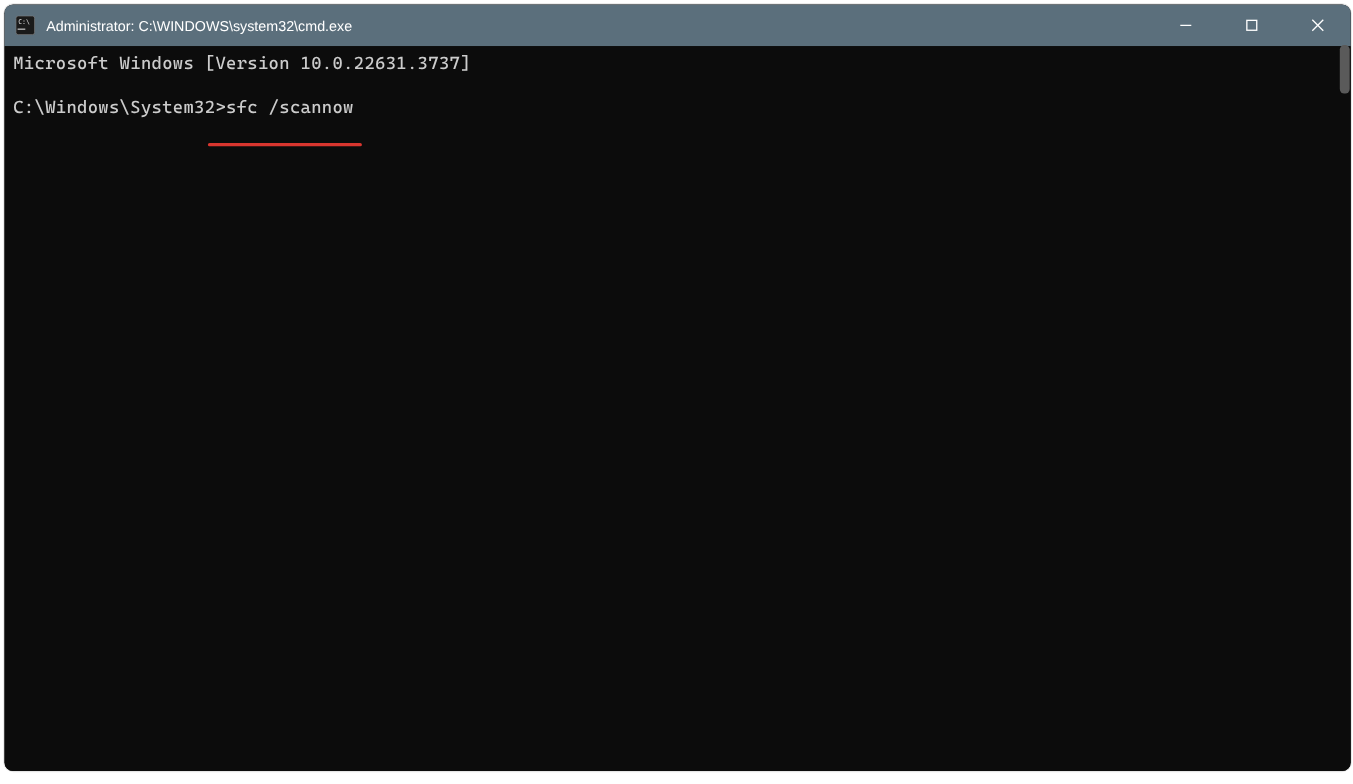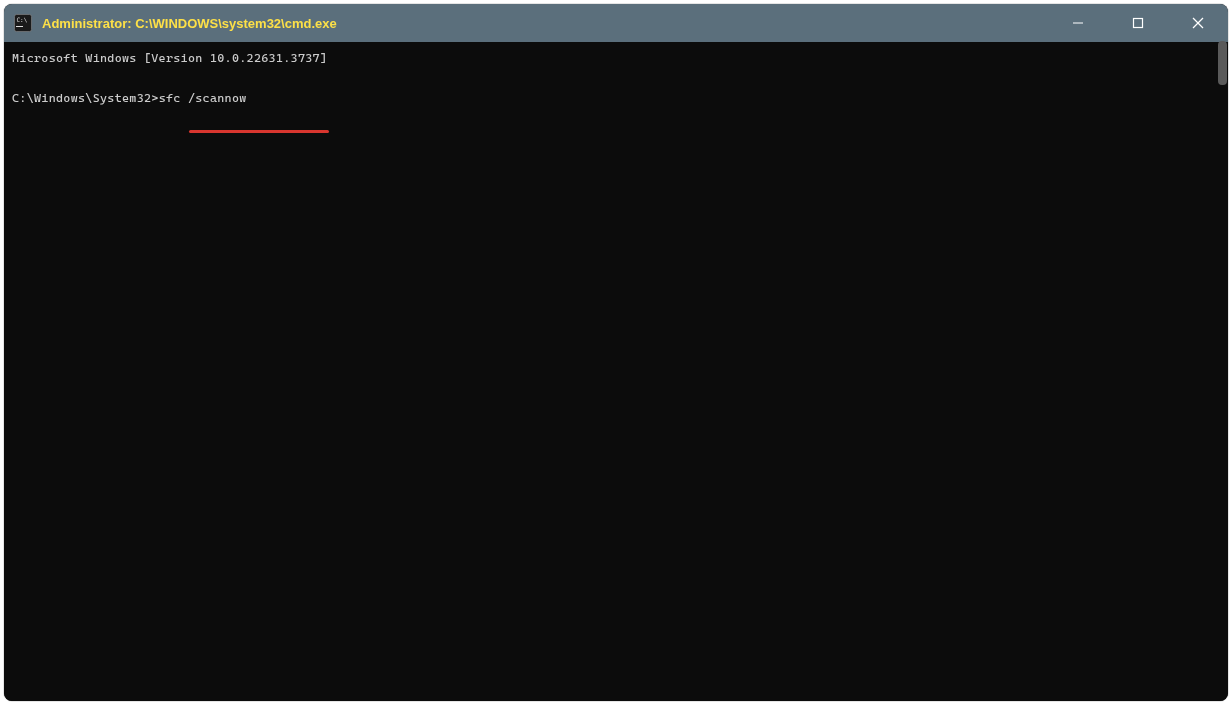--- a/index.html
+++ b/index.html
@@ -39,23 +39,23 @@
       margin-right: 10px;
       display: flex;
       align-items: center;
       justify-content: center;
     }
     .titlebar-icon svg {
       width: 18px;
       height: 18px;
     }
     .titlebar-text {
-      color: #fde047;
+      color: #ffffff;
       font-size: 13px;
-      font-weight: 700;
+      font-weight: 400;
       flex: 1;
       white-space: nowrap;
     }
     .window-controls {
       display: flex;
       height: 100%;
     }
     .win-btn {
       width: 60px;
       height: 100%;
@@ -70,21 +70,21 @@
       height: 12px;
       stroke: #fff;
       stroke-width: 1.2;
       fill: none;
     }
     .terminal-body {
       flex: 1;
       background: #0c0c0c;
       padding: 6px 8px;
       font-family: 'Cascadia Mono', 'Consolas', 'Courier New', monospace;
-      font-size: 12px;
+      font-size: 16px;
       line-height: 20px;
       color: #cccccc;
       position: relative;
       overflow: hidden;
       letter-spacing: 0.3px;
     }
     .terminal-line {
       white-space: pre;
     }
     .underline-annotation {

